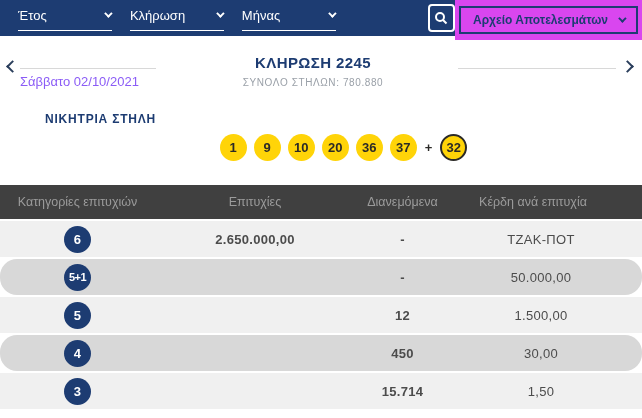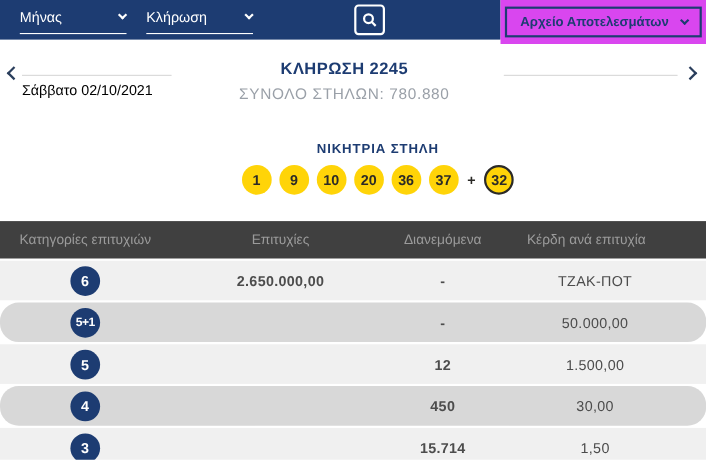--- a/index.html
+++ b/index.html
@@ -29,27 +29,27 @@
   
   .draw-header { position:relative; height:56px; margin-top:8px; }
   .nav-chev { position:absolute; top:14px; width:9px; height:9px;
     border-left:2px solid #2a3e5c; border-bottom:2px solid #2a3e5c; cursor:pointer; }
   .nav-prev { left:8px; transform:rotate(45deg); }
   .nav-next { right:8px; transform:rotate(-135deg); border-left:none; border-bottom:none;
     border-right:2px solid #2a3e5c; border-top:2px solid #2a3e5c; transform:rotate(45deg); right:10px; }
   .hline { position:absolute; top:20px; height:1px; background:#d8d8d8; }
   .hline-left { left:20px; width:136px; }
   .hline-right { right:26px; width:158px; }
-  .draw-date { position:absolute; left:20px; top:26px; font-size:13px; color:#000000; }
+  .draw-date { position:absolute; left:20px; top:26px; font-size:13px; color:#8b5cf6; }
   .draw-center { position:absolute; left:0; right:16px; top:6px; text-align:center; }
   .draw-title { color:#1d3c72; font-size:15px; font-weight:bold; letter-spacing:0.4px; }
-  .draw-subtitle { margin-top:6px; color:#9aa0a8; font-size:14px; letter-spacing:0.6px; }
+  .draw-subtitle { margin-top:6px; color:#9aa0a8; font-size:10px; letter-spacing:0.6px; }
 
   
-  .winning { margin-top:24px; text-align:center;padding-left:45px; }
+  .winning { margin-top:8px; text-align:left;padding-left:45px; }
   .winning-title { color:#1d3c72; font-size:12px; font-weight:bold; letter-spacing:0.8px; }
   .balls { margin-top:8px; display:flex; justify-content:center; align-items:center; gap:7px; }
   .ball { width:27px; height:27px; border-radius:50%; background:#ffd408;
     display:flex; align-items:center; justify-content:center; font-size:13px;
     font-weight:bold; color:#2b2a27; }
   .ball.joker { width:27px; height:27px; border:2px solid #2b2a27; }
   .plus { font-size:13px; font-weight:bold; color:#2b2a27; margin:0 1px; }
 
   
   .table { margin-top:24px; }
@@ -72,25 +72,29 @@
   .badge.small { font-size:11px; letter-spacing:-0.5px; }
 </style>
 </head>
 <body>
 
 <div class="page">
 
   <div class="topbar">
     <div class="topbar-blue">
       <div class="dropdown">
-        <span>Μήνας</span>
+        <span>Έτος</span>
         <span class="chev"></span>
       </div>
       <div class="dropdown">
         <span>Κλήρωση</span>
+        <span class="chev"></span>
+      </div>
+      <div class="dropdown">
+        <span>Μήνας</span>
         <span class="chev"></span>
       </div>
       <button class="search-btn">
         <svg width="14" height="14" viewBox="0 0 14 14">
           <circle cx="6" cy="6" r="4" fill="none" stroke="#fff" stroke-width="2"></circle>
           <line x1="9" y1="9" x2="12.5" y2="12.5" stroke="#fff" stroke-width="2"></line>
         </svg>
       </button>
     </div>
     <div class="topbar-yellow">

